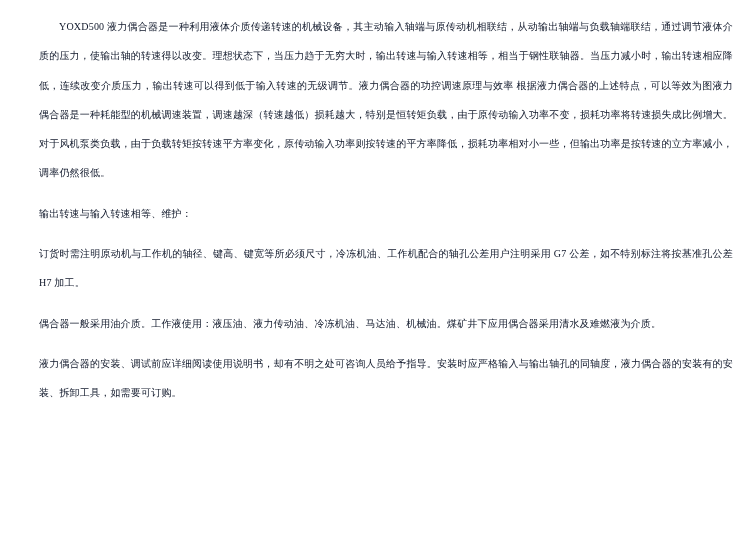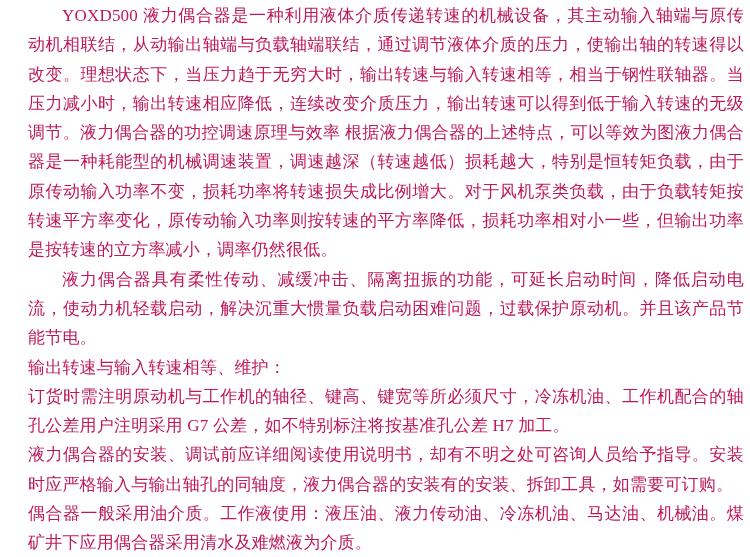--- a/index.html
+++ b/index.html
@@ -14,36 +14,35 @@
     font-family: "Liberation Serif", "DejaVu Serif", serif;
   }
   .page {
     box-sizing: border-box;
     width: 750px;
     height: 557px;
     padding: 1px 6px 0 28px;
     background: #ffffff;
   }
   .page p {
-    margin: 0;
-    font-size: 17px;
+    margin: 11px;
+    font-size: 10px;
     line-height: 29.3px;
-    color: #be185d;
+    color: #0f172a;
     text-align: justify;
     text-justify: inter-ideograph;
     letter-spacing: 0.2px;
     word-break: break-all;
   }
   .page p.indent {
     text-indent: 2em;
   }
 </style>
 </head>
 <body>
 
 <div class="page">
   <p class="indent">YOXD500 液力偶合器是一种利用液体介质传递转速的机械设备，其主动输入轴端与原传动机相联结，从动输出轴端与负载轴端联结，通过调节液体介质的压力，使输出轴的转速得以改变。理想状态下，当压力趋于无穷大时，输出转速与输入转速相等，相当于钢性联轴器。当压力减小时，输出转速相应降低，连续改变介质压力，输出转速可以得到低于输入转速的无级调节。液力偶合器的功控调速原理与效率 根据液力偶合器的上述特点，可以等效为图液力偶合器是一种耗能型的机械调速装置，调速越深（转速越低）损耗越大，特别是恒转矩负载，由于原传动输入功率不变，损耗功率将转速损失成比例增大。对于风机泵类负载，由于负载转矩按转速平方率变化，原传动输入功率则按转速的平方率降低，损耗功率相对小一些，但输出功率是按转速的立方率减小，调率仍然很低。</p>
-  <p class="indent">液力偶合器具有柔性传动、减缓冲击、隔离扭振的功能，可延长启动时间，降低启动电流，使动力机轻载启动，解决沉重大惯量负载启动困难问题，过载保护原动机。并且该产品节能节电。</p>
   <p>输出转速与输入转速相等、维护：</p>
   <p>订货时需注明原动机与工作机的轴径、键高、键宽等所必须尺寸，冷冻机油、工作机配合的轴孔公差用户注明采用 G7 公差，如不特别标注将按基准孔公差 H7 加工。</p>
+  <p>偶合器一般采用油介质。工作液使用：液压油、液力传动油、冷冻机油、马达油、机械油。煤矿井下应用偶合器采用清水及难燃液为介质。</p>
   <p>液力偶合器的安装、调试前应详细阅读使用说明书，却有不明之处可咨询人员给予指导。安装时应严格输入与输出轴孔的同轴度，液力偶合器的安装有的安装、拆卸工具，如需要可订购。</p>
-  <p>偶合器一般采用油介质。工作液使用：液压油、液力传动油、冷冻机油、马达油、机械油。煤矿井下应用偶合器采用清水及难燃液为介质。</p>
 </div>
 
 </body></html>

